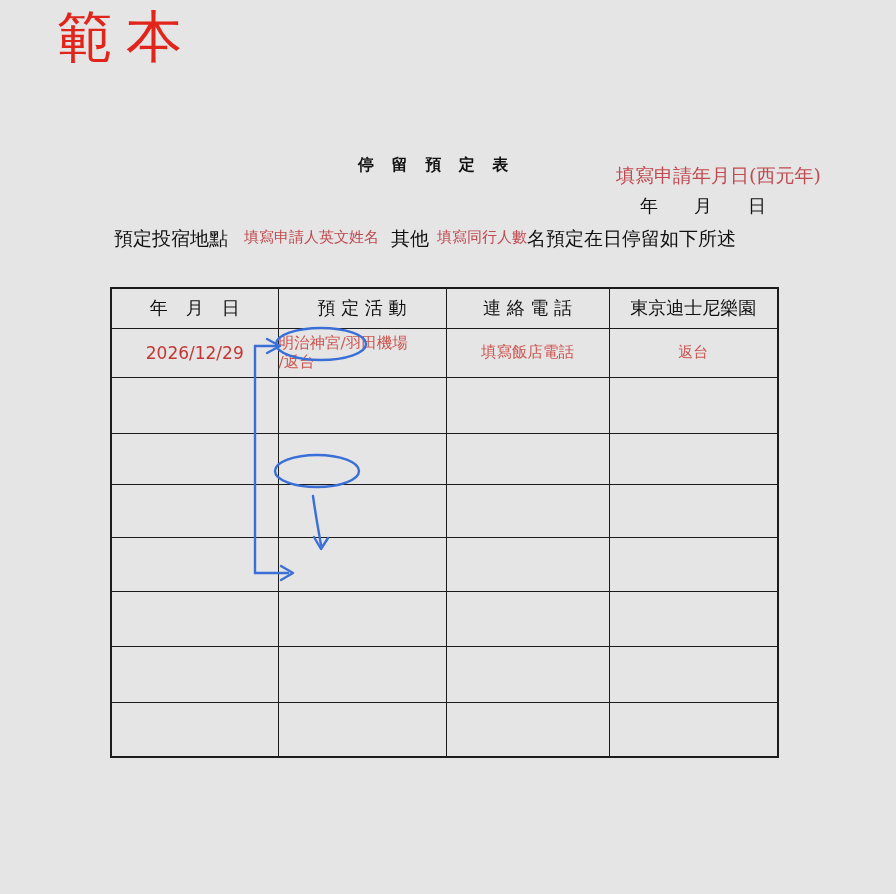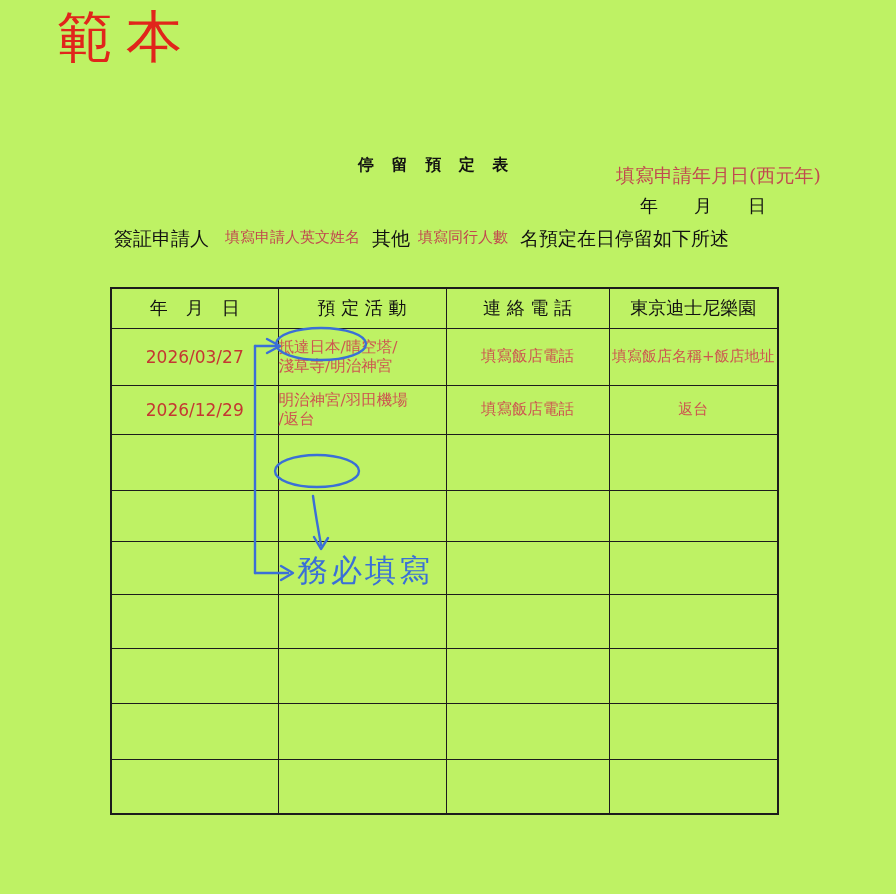--- a/index.html
+++ b/index.html
@@ -2,21 +2,21 @@
 <html><head>
 <meta charset="utf-8">
 <style>
   * { margin: 0; padding: 0; box-sizing: border-box; }
   html, body { background: #ffffff; }
   body { font-family: "DejaVu Serif", "Liberation Serif", serif; }
   .canvas {
     position: relative;
     width: 896px;
     height: 894px;
-    background: #bef264;
+    background: #e5e5e5;
     overflow: hidden;
   }
   .stamp {
     position: absolute;
     left: 57px;
     top: 0px;
     font-size: 56px;
     letter-spacing: 13px;
     color: #e1251b;
     font-family: "DejaVu Serif", "Liberation Serif", serif;
@@ -56,21 +56,21 @@
     white-space: nowrap;
   }
   .intro .hint {
     font-size: 15px;
     color: #c1494f;
     position: relative;
     top: -3px;
     font-family: Liberation Serif, serif;
   }
   .intro .hint.first { margin: 0 12px 0 16px; }
-  .intro .hint.second { margin: 0 12px 0 8px; }
+  .intro .hint.second { margin: 0 0 0 8px; }
   table.schedule {
     position: absolute;
     left: 110px;
     top: 287px;
     width: 667px;
     border-collapse: collapse;
     table-layout: fixed;
   }
   table.schedule td, table.schedule th {
     border: 1.6px solid #1c1c1c;
@@ -152,46 +152,37 @@
 
   <div class="stamp">範本</div>
 
   <div class="doc-title">停 留 預 定 表</div>
 
   <div class="date-hint">填寫申請年月日(西元年)</div>
 
   <div class="date-line">年　　月　　日</div>
 
   <div class="intro">
-    <span>簽証申請人</span><span class="hint first">填寫申請人英文姓名</span><span>其他</span><span class="hint second">填寫同行人數</span><span>名預定在日停留如下所述</span>
+    <span>預定投宿地點</span><span class="hint first">填寫申請人英文姓名</span><span>其他</span><span class="hint second">填寫同行人數</span><span>名預定在日停留如下所述</span>
   </div>
 
   <table class="schedule">
     <colgroup>
         <col class="c1">
         <col class="c2">
         <col class="c3">
         <col class="c4">
       </colgroup>
     <tbody>
         <tr class="hdr">
       <th class="head">年　月　日</th>
       <th class="head">預 定 活 動</th>
       <th class="head">連 絡 電 話</th>
       <th class="head">東京迪士尼樂園</th>
     </tr>
-    <tr class="r1">
-      <td class="date-cell">2026/03/27</td>
-      <td class="act-cell">
-        <div>抵達日本/晴空塔/</div>
-        <div>淺草寺/明治神宮</div>
-      </td>
-      <td class="phone-cell">填寫飯店電話</td>
-      <td class="lodge-cell">填寫飯店名稱+飯店地址</td>
-    </tr>
     <tr class="r3">
       <td class="date-cell">2026/12/29</td>
       <td class="act-cell">
         <div>明治神宮/羽田機場</div>
         <div>/返台</div>
       </td>
       <td class="phone-cell">填寫飯店電話</td>
       <td class="lodge-cell">返台</td>
     </tr>
     <tr class="r4">
@@ -232,21 +223,20 @@
         </tr>
     <tr class="r10">
           <td></td>
           <td></td>
           <td></td>
           <td></td>
         </tr>
   </tbody>
     </table>
 
-  <div class="must-fill">務必填寫</div>
 
   <svg class="overlay" width="896" height="894" viewBox="0 0 896 894">
     <g stroke="#3a6fd7" stroke-width="2.4" fill="none" stroke-linecap="round" stroke-linejoin="round">
 
       <ellipse cx="321" cy="344" rx="45" ry="16"></ellipse>
 
       <ellipse cx="317" cy="471" rx="42" ry="16"></ellipse>
 
       <path d="M255,346 H276"></path>
       <path d="M267,339 L280,346 L267,353"></path>

